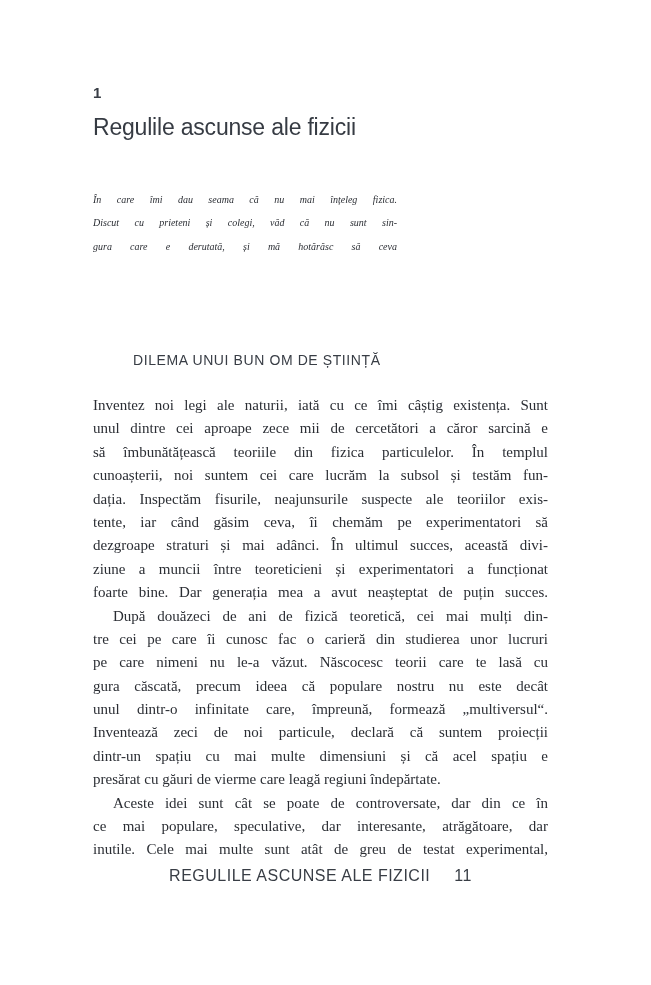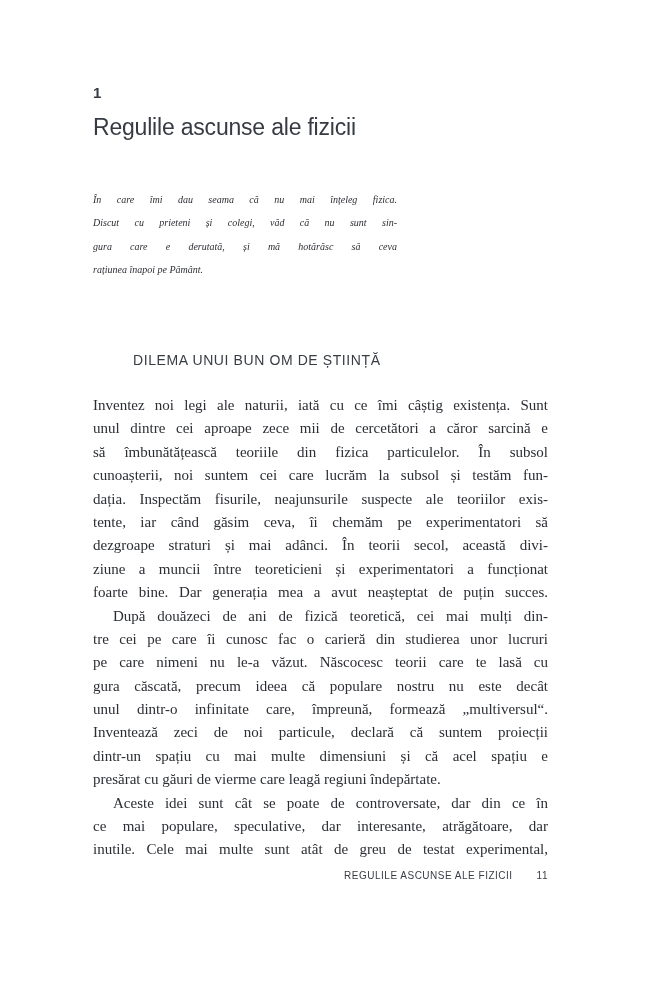--- a/index.html
+++ b/index.html
@@ -54,55 +54,54 @@
   .para { margin: 0; }
   .bline {
     height: var(--lh); line-height: var(--lh);
     text-align: justify; text-align-last: justify;
     overflow: hidden;
   }
   .bline.last { text-align-last: left; }
   .bline.indent { padding-left: 20px; }
   .footer {
     position: absolute; left: 93px; top: 869px; width: 455px;
-    text-align: right;
+    text-align: center;
     font-family: "Liberation Sans", sans-serif;
-    font-size: 10px; letter-spacing: 0.5px; line-height: 14px;
+    font-size: 16px; letter-spacing: 0.5px; line-height: 14px;
     color: var(--ink-sans);
   }
   .page-number { margin-left: 24px; }
 </style>
 </head>
 <body>
 
 <div class="page">
 
   <div class="chapter-number">1</div>
 
   <h1 class="chapter-title">Regulile ascunse ale fizicii</h1>
 
   <div class="epigraph">
     <div class="ep-line">În care îmi dau seama că nu mai înțeleg fizica.</div>
     <div class="ep-line">Discut cu prieteni și colegi, văd că nu sunt sin-</div>
     <div class="ep-line">gura care e derutată, și mă hotărăsc să ceva</div>
-    <div class="ep-line last">rațiunea înapoi pe Pământ.</div>
   </div>
 
   <div class="section-heading">DILEMA UNUI BUN OM DE ȘTIINȚĂ</div>
 
   <div class="body-text">
 
     <div class="para">
       <div class="bline">Inventez noi legi ale naturii, iată cu ce îmi câștig existența. Sunt</div>
       <div class="bline">unul dintre cei aproape zece mii de cercetători a căror sarcină e</div>
-      <div class="bline">să îmbunătățească teoriile din fizica particulelor. În subsol</div>
+      <div class="bline">să îmbunătățească teoriile din fizica particulelor. În templul</div>
       <div class="bline">cunoașterii, noi suntem cei care lucrăm la subsol și testăm fun-</div>
       <div class="bline">dația. Inspectăm fisurile, neajunsurile suspecte ale teoriilor exis-</div>
       <div class="bline">tente, iar când găsim ceva, îi chemăm pe experimentatori să</div>
-      <div class="bline">dezgroape straturi și mai adânci. În teorii secol, această divi-</div>
+      <div class="bline">dezgroape straturi și mai adânci. În ultimul succes, această divi-</div>
       <div class="bline">ziune a muncii între teoreticieni și experimentatori a funcționat</div>
       <div class="bline">foarte bine. Dar generația mea a avut neașteptat de puțin succes.</div>
     </div>
 
     <div class="para">
       <div class="bline indent">După douăzeci de ani de fizică teoretică, cei mai mulți din-</div>
       <div class="bline">tre cei pe care îi cunosc fac o carieră din studierea unor lucruri</div>
       <div class="bline">pe care nimeni nu le-a văzut. Născocesc teorii care te lasă cu</div>
       <div class="bline">gura căscată, precum ideea că populare nostru nu este decât</div>
       <div class="bline">unul dintr-o infinitate care, împreună, formează „multiversul“.</div>

